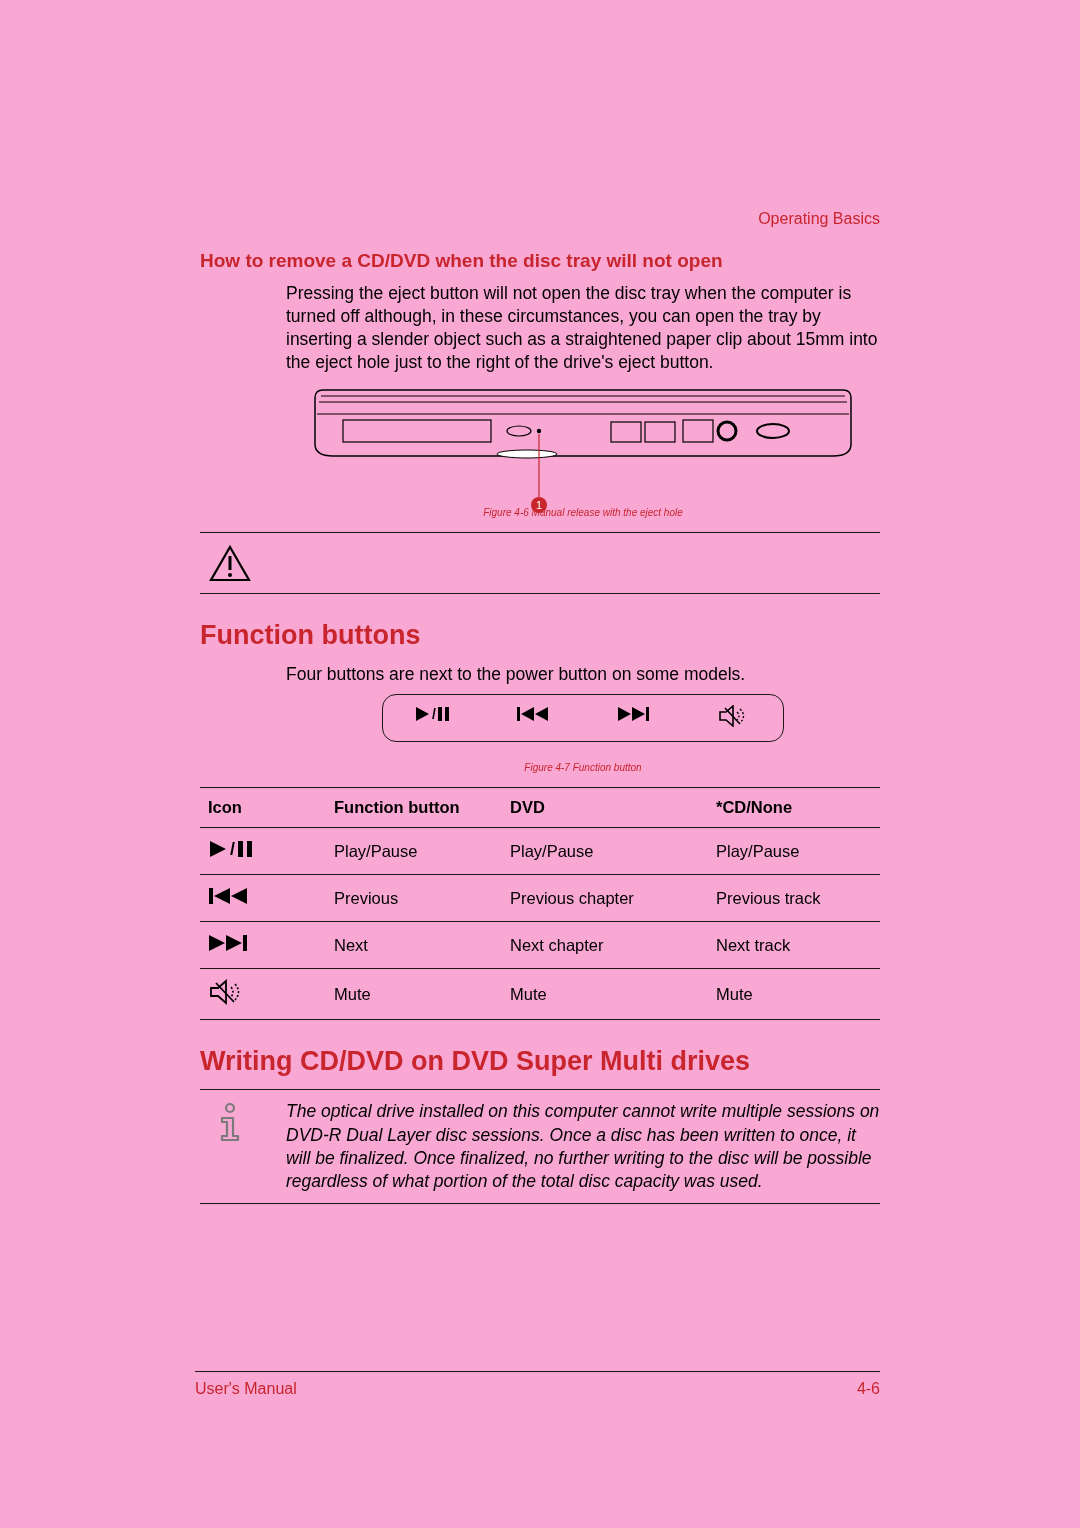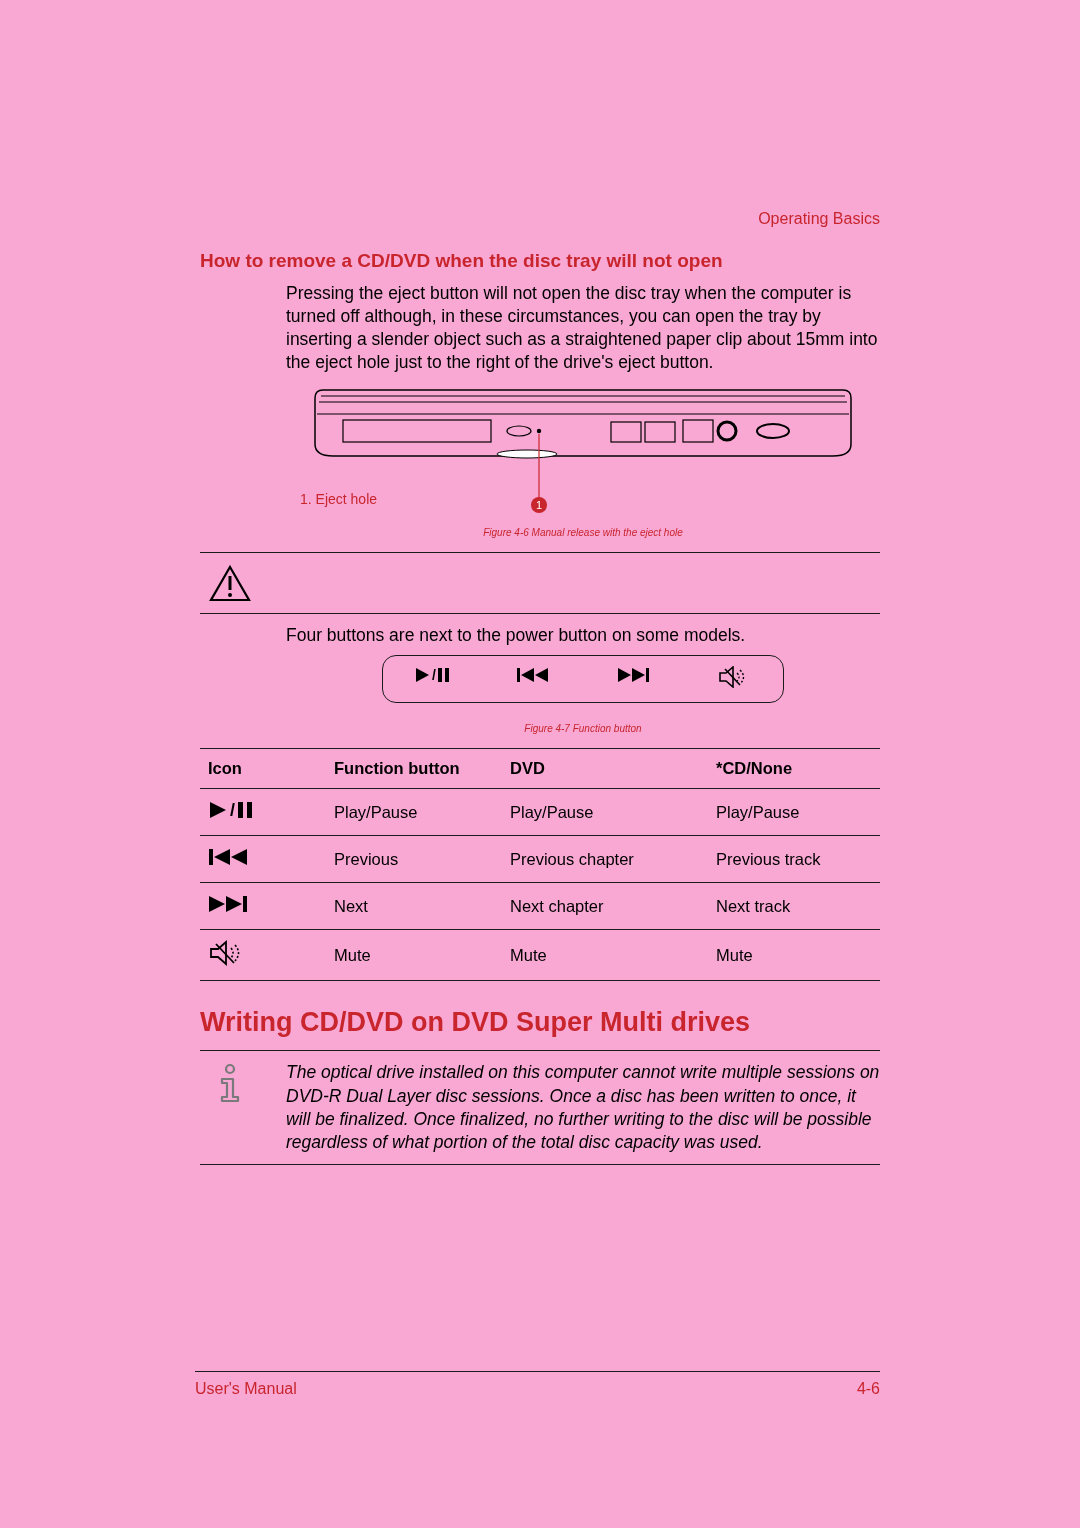--- a/index.html
+++ b/index.html
@@ -193,34 +193,34 @@
 
           <ellipse cx="224" cy="72" rx="30" ry="4" fill="#fff" stroke="#000" stroke-width="1"></ellipse>
 
           <line x1="236" y1="52" x2="236" y2="118" stroke="#c8252d" stroke-width="1.2"></line>
           <circle cx="236" cy="123" r="8" fill="#c8252d"></circle>
           <text x="236" y="127" text-anchor="middle" fill="#fff" font-size="11" font-family="Arial">1</text>
         </svg>
       </div>
     </div>
 
-    <div class="eject-legend">1. Eject hole</div>
 
     <div class="figure-caption">Figure 4-6 Manual release with the eject hole</div>
 
     <div class="callout">
       <div class="cicon">
         <svg width="42" height="38" viewBox="0 0 42 38">
           <polygon points="21,2 40,35 2,35" fill="none" stroke="#000" stroke-width="2.2"></polygon>
           <line x1="21" y1="11" x2="21" y2="25" stroke="#000" stroke-width="3"></line>
           <circle cx="21" cy="30" r="2" fill="#000"></circle>
         </svg>
       </div>
     </div>
 
+    <div class="h1-red">Function buttons</div>
 
     <p class="body-text">Four buttons are next to the power button on some models.</p>
 
     <div class="fb-diagram-wrap">
       <div class="fb-diagram">
         <div class="cell">
           <svg width="36" height="18" viewBox="0 0 36 18">
               <polygon points="1,2 1,16 14,9" fill="#000"></polygon>
               <text x="17" y="14" font-size="14" font-family="Arial" font-weight="bold">/</text>
               <rect x="23" y="2" width="4" height="14" fill="#000"></rect>

